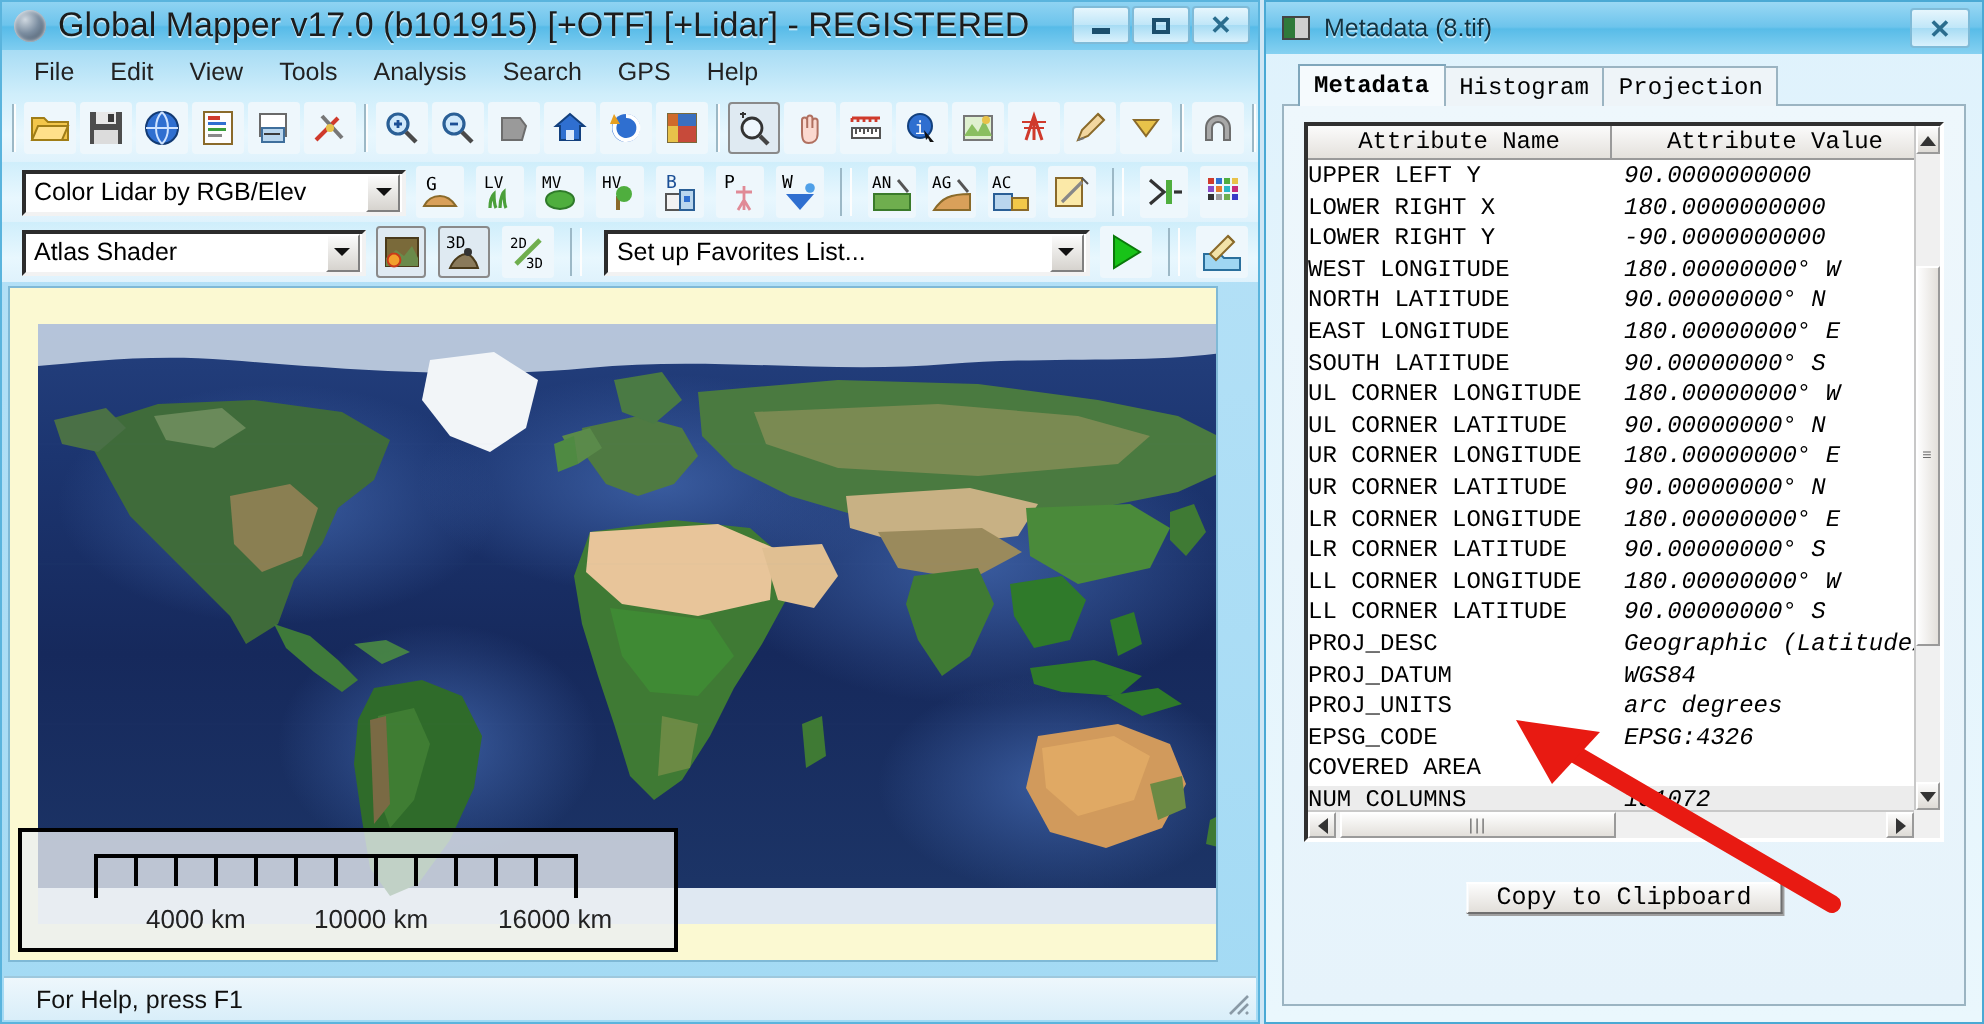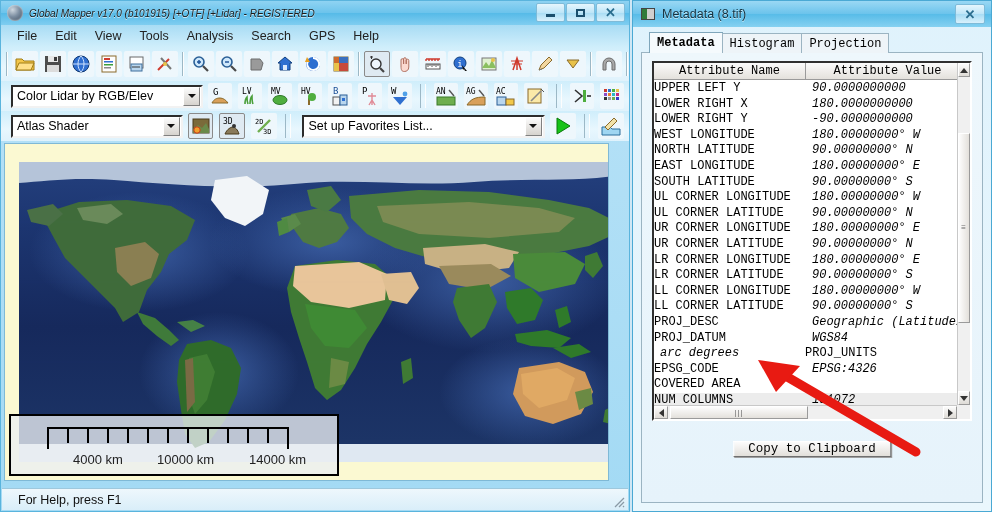--- a/index.html
+++ b/index.html
@@ -24,23 +24,22 @@
     background: linear-gradient(to bottom, #8fd3f2 0%, #6dc4ec 48%, #57bbe8 52%, #7fcdf0 100%);
     display: flex; align-items: center; padding-left: 6px;
   }
   .gm-title-ico {
     width: 16px; height: 16px; margin-right: 6px; border-radius: 50%;
     background: radial-gradient(circle at 35% 30%, #cfd8e0 0%, #7b8da0 45%, #3b4a5a 100%);
     box-shadow: inset 0 0 2px #fff;
     flex: 0 0 auto;
   }
   .gm-title-text {
-    font-size: 10px; color: #1c1c1c; white-space: nowrap;
+    font-size: 17px; color: #1c1c1c; white-space: nowrap;
     text-shadow: 0 1px 0 rgba(255,255,255,.65);
-    font-style: italic;
   }
   .win-btns { position: absolute; right: 4px; top: 2px; display: flex; gap: 1px; }
   .win-btn {
     width: 29px; height: 19px;
     background: linear-gradient(to bottom,#e6f6fd 0%, #bfe6f8 50%, #a7dcf4 51%, #d9f1fc 100%);
     border: 1px solid #7fbbd8; border-radius: 2px;
     display: flex; align-items: center; justify-content: center;
     font-size: 11px; color: #10425e;
   }
   .win-btn .mn { width: 9px; height: 3px; background: #1b4f6d; margin-top: 5px; }
@@ -726,21 +725,21 @@
           <div class="tk" style="left:140px; height:16px;"></div>
           <div class="tk" style="left:160px; height:16px;"></div>
           <div class="tk" style="left:180px; height:16px;"></div>
           <div class="tk" style="left:200px; height:16px;"></div>
           <div class="tk" style="left:220px; height:16px;"></div>
           <div class="tk" style="left:240px; height:22px;"></div>
         </div>
         <div class="scale-labels">
           <span style="left:62px;">4000 km</span>
           <span style="left:146px;">10000 km</span>
-          <span style="left:238px;">14000 km</span>
+          <span style="left:238px;">16000 km</span>
         </div>
       </div>
     </div>
 
     <div class="statusbar">
       <span>For Help, press F1</span>
       <svg class="grip" viewBox="0 0 14 14">
         <path d="M13 4L4 13M13 8L8 13M13 12L12 13" stroke="#8a9aa6" stroke-width="1.3"></path>
       </svg>
     </div>
@@ -832,22 +831,22 @@
               </div>
               <div class="grow">
                 <div class="gcell c1">PROJ_DESC</div>
                 <div class="gcell c2">Geographic (Latitude/Longit</div>
               </div>
               <div class="grow">
                 <div class="gcell c1">PROJ_DATUM</div>
                 <div class="gcell c2">WGS84</div>
               </div>
               <div class="grow">
+                <div class="gcell c1">PROJ_UNITS</div>
                 <div class="gcell c2">arc degrees</div>
-                <div class="gcell c1">PROJ_UNITS</div>
               </div>
               <div class="grow">
                 <div class="gcell c1">EPSG_CODE</div>
                 <div class="gcell c2">EPSG:4326</div>
               </div>
               <div class="grow">
                 <div class="gcell c1">COVERED AREA</div>
               </div>
               <div class="grow hl">
                 <div class="gcell c1">NUM COLUMNS</div>

